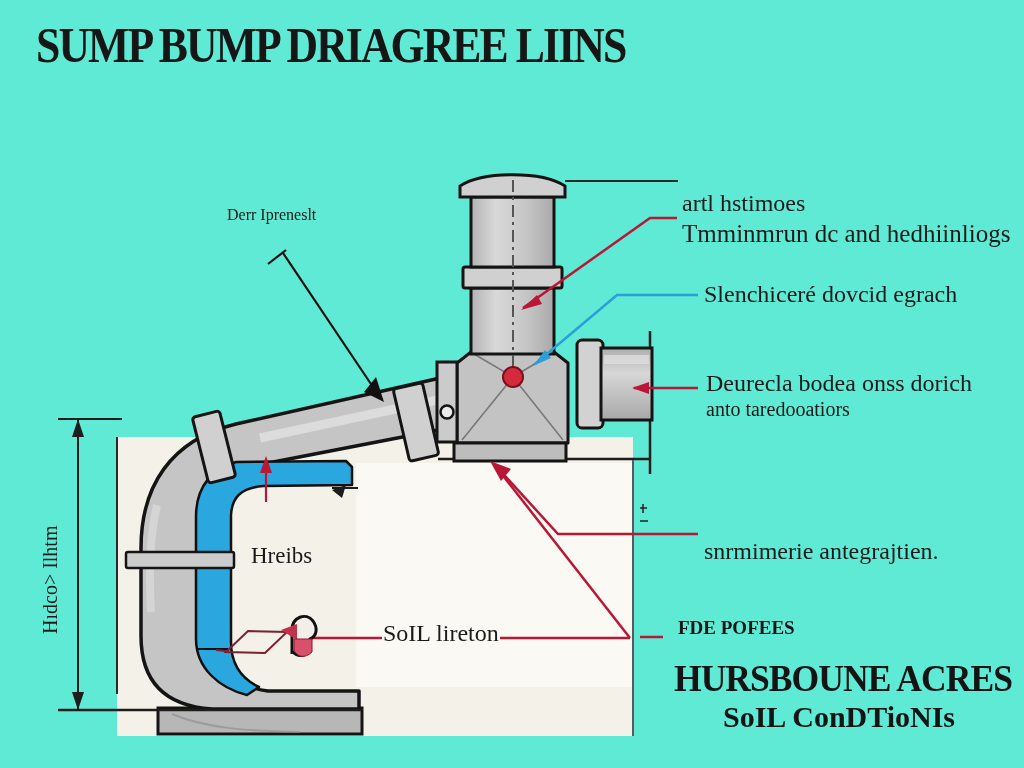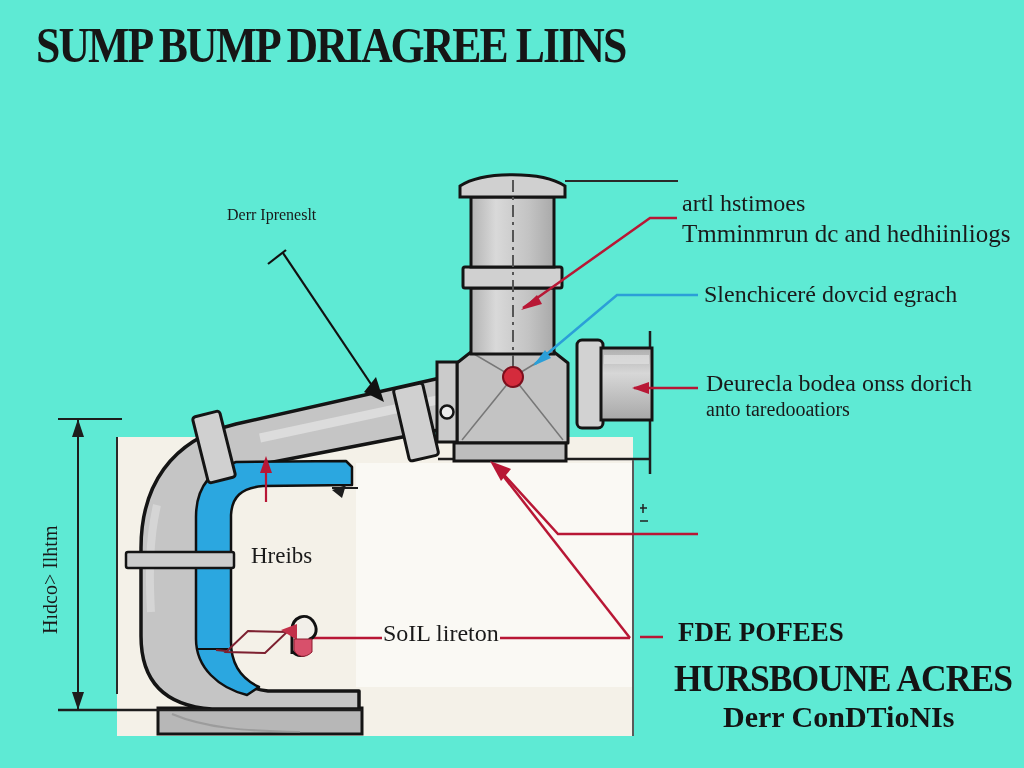--- a/index.html
+++ b/index.html
@@ -14,21 +14,21 @@
     transform:scale(0.95,1.08);transform-origin:left top;color:#161616;
   }
   .r1a{left:682px;top:160px;font-size:24px;}
   .r1b{left:682px;top:191px;font-size:24px;}
   .r2 {left:682px;top:221px;font-size:25px;}
   .r3 {left:704px;top:282px;font-size:24px;}
   .r4a{left:706px;top:371px;font-size:24px;}
   .r4b{left:706px;top:399px;font-size:20px;}
   .r5a{left:704px;top:511px;font-size:24px;}
   .r5b{left:704px;top:539px;font-size:24px;}
-  .r6 {left:678px;top:618px;font-size:27px;font-weight:700;color:#141414;}
+  .r6 {left:678px;top:618px;font-size:19px;font-weight:700;color:#141414;}
   .r7 {left:674px;top:660px;font-size:37px;font-weight:700;letter-spacing:-1px;
        transform:scaleX(0.96);transform-origin:left top;color:#141414;}
   .r8 {left:723px;top:701px;font-size:30px;font-weight:700;color:#141414;}
   .l1 {left:227px;top:207px;font-size:16px;}
   .l2 {left:251px;top:499px;font-size:23px;margin-top:45px;}
   .l3 {left:383px;top:621px;font-size:24px;}
   .vdim{
     left:40px;top:634px;font-size:20px;
     transform:rotate(-90deg);transform-origin:0 0;
   }
@@ -149,23 +149,24 @@
     <path d="M294,639 L312,639 L312,652 C305,659 297,657 294,650 Z" fill="#d8506b" stroke="#8e1a2e" stroke-width="1"></path>
   </svg>
 
   <div class="lbl title">SUMP BUMP DRIAGREE LIINS</div>
 
   <div class="lbl r1b">artl hstimoes</div>
   <div class="lbl r2">Tmminmrun dc and hedhiinliogs</div>
   <div class="lbl r3">Slenchiceré dovcid egrach</div>
   <div class="lbl r4a">Deurecla bodea onss dorich</div>
   <div class="lbl r4b">anto taredooatiors</div>
+  <div class="lbl r5b">snrmimerie antegrajtien.</div>
 
   <div class="lbl r6">FDE POFEES</div>
   <div class="lbl r7">HURSBOUNE ACRES</div>
-  <div class="lbl r8">Derr ConDTioNIs</div>
+  <div class="lbl r8">SoIL ConDTioNIs</div>
 
   <div class="lbl l1">Derr Ipreneslt</div>
   <div class="lbl l2">Hreibs</div>
   <div class="lbl l3">SoIL lireton</div>
   <div class="lbl vdim">Hıdco&gt; Ilhtm</div>
 
 </div>
 
 </body></html>

